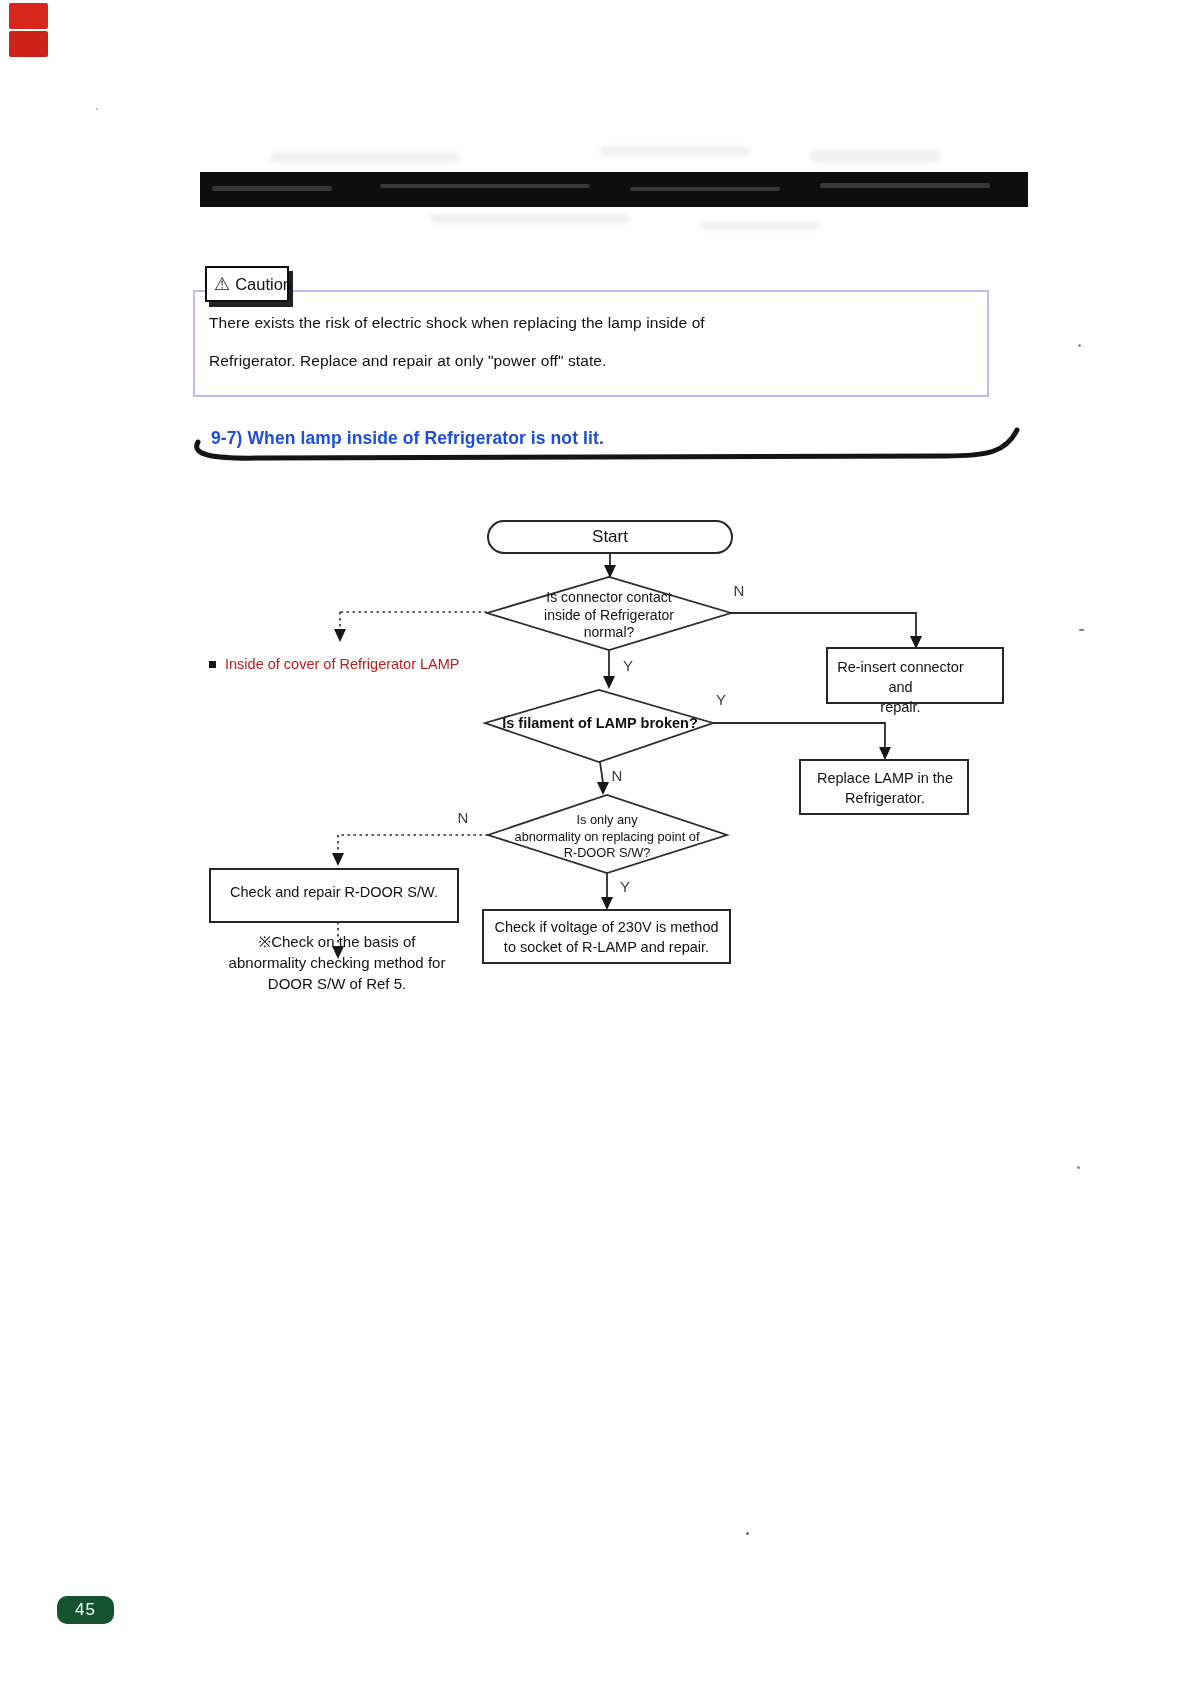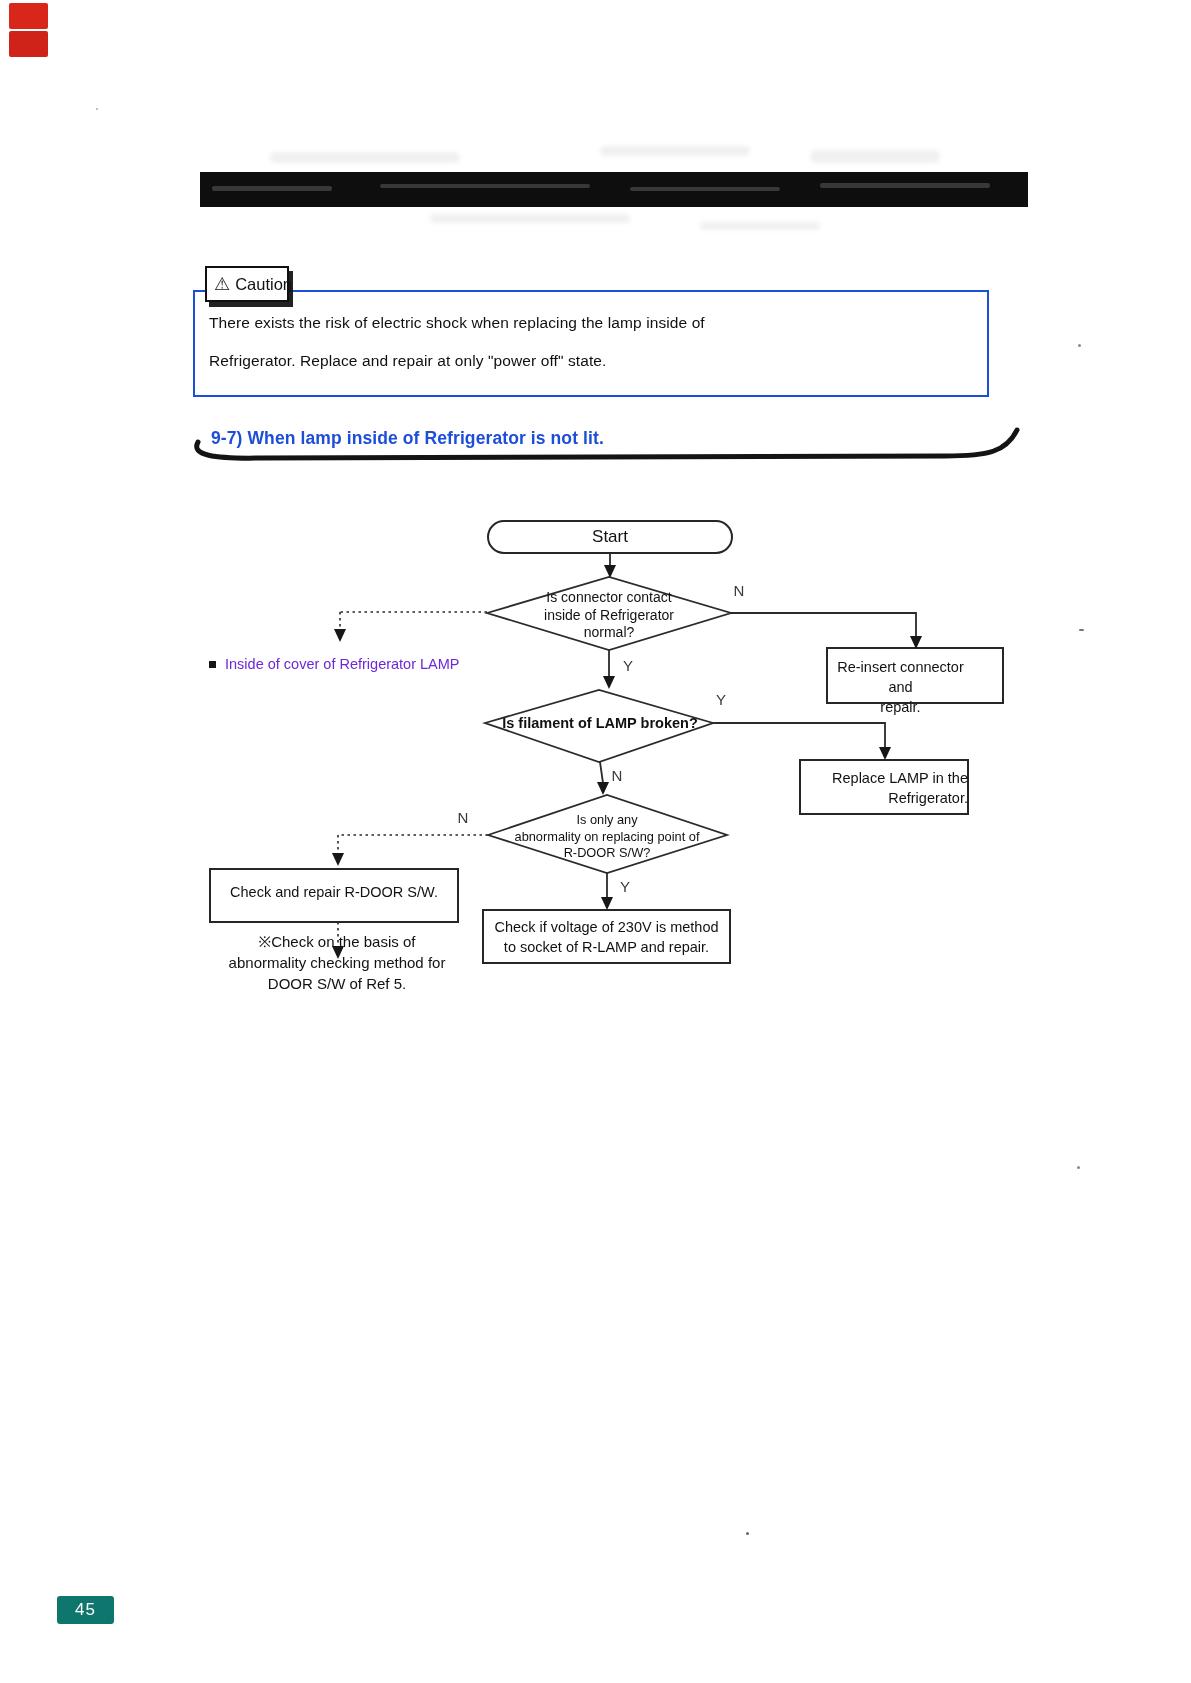--- a/index.html
+++ b/index.html
@@ -13,21 +13,21 @@
 
   
   .smudge{position:absolute;background:rgba(40,40,40,.07);filter:blur(2px);border-radius:6px;}
   .speck{position:absolute;background:#8a8a8a;border-radius:50%;}
 
   
   .title-bar{position:absolute;left:200px;top:172px;width:828px;height:35px;background:#0e0e0e;overflow:hidden;}
   .streak{position:absolute;background:#3f3f3f;border-radius:2px;opacity:.85;}
 
   
-  .caution-box{position:absolute;left:193px;top:290px;width:792px;height:103px;border:2px solid #1d4ed8;}
+  .caution-box{position:absolute;left:193px;top:290px;width:792px;height:103px;border:2px solid #c4b5fd;}
   .caution-line{position:absolute;left:14px;font-size:15.5px;letter-spacing:.1px;color:#101010;white-space:nowrap;}
   .caution-line.l1{top:22px;}
   .caution-line.l2{top:60px;}
 
   
   .caution-tab{position:absolute;left:205px;top:266px;width:84px;height:36px;background:#fff;
      border:2.5px solid #101010;box-shadow:4px 5px 0 rgba(15,15,15,.92);
      display:flex;align-items:center;gap:5px;padding-left:7px;box-sizing:border-box;z-index:3;}
   .caution-icon{font-size:18px;line-height:1;color:#111;}
   .caution-label{font-size:16.5px;color:#111;}
@@ -39,35 +39,35 @@
 
   
   .flow-lines{position:absolute;left:0;top:0;z-index:1;}
   .ftext{position:absolute;z-index:2;text-align:center;color:#121212;}
   .ftext .ln{display:block;}
   .start-label{left:488px;top:527px;width:244px;font-size:17px;}
   .d1{left:489px;top:589px;width:240px;font-size:14px;line-height:17.5px;}
   .d2{left:487px;top:715px;width:226px;font-size:14.5px;font-weight:bold;}
   .d3{left:488px;top:812px;width:238px;font-size:12.8px;line-height:16.5px;}
   .bx-reinsert{left:829px;top:657px;width:143px;font-size:14.5px;line-height:20px;}
-  .bx-replace{left:802px;top:768px;width:166px;font-size:14.5px;line-height:20px;text-align:right;}
+  .bx-replace{left:802px;top:768px;width:166px;font-size:14.5px;line-height:20px;}
   .bx-doorsw{left:212px;top:884px;width:244px;font-size:14.5px;}
   .bx-voltage{left:485px;top:917px;width:243px;font-size:14.5px;line-height:20px;}
   .note-door{left:210px;top:931px;width:254px;font-size:15px;line-height:21px;}
   .branch{position:absolute;z-index:2;font-size:15px;color:#3a3a3a;width:22px;text-align:center;}
   .lbl-n1{left:728px;top:582px;} .lbl-y1{left:617px;top:657px;}
   .lbl-y2{left:710px;top:691px;} .lbl-n2{left:606px;top:767px;}
   .lbl-n3{left:452px;top:809px;} .lbl-y3{left:614px;top:878px;}
-  .note-lamp{position:absolute;left:209px;top:656px;z-index:2;font-size:14.5px;color:#6d28d9;
+  .note-lamp{position:absolute;left:209px;top:656px;z-index:2;font-size:14.5px;color:#b91c1c;
      display:flex;align-items:center;gap:9px;white-space:nowrap;}
   .bullet-sq{width:7px;height:7px;background:#161616;display:inline-block;}
 
   
-  .page-badge{position:absolute;left:57px;top:1596px;width:57px;height:28px;background:#0f766e;
-     border-radius:3px;color:#fff;font-size:17px;display:flex;align-items:center;justify-content:center;
+  .page-badge{position:absolute;left:57px;top:1596px;width:57px;height:28px;background:#14532d;
+     border-radius:10px;color:#fff;font-size:17px;display:flex;align-items:center;justify-content:center;
      letter-spacing:1px;}
 </style>
 </head>
 <body>
 
 <div class="page-root">
 
   <div class="red-mark m1"></div>
   <div class="red-mark m2"></div>
 

